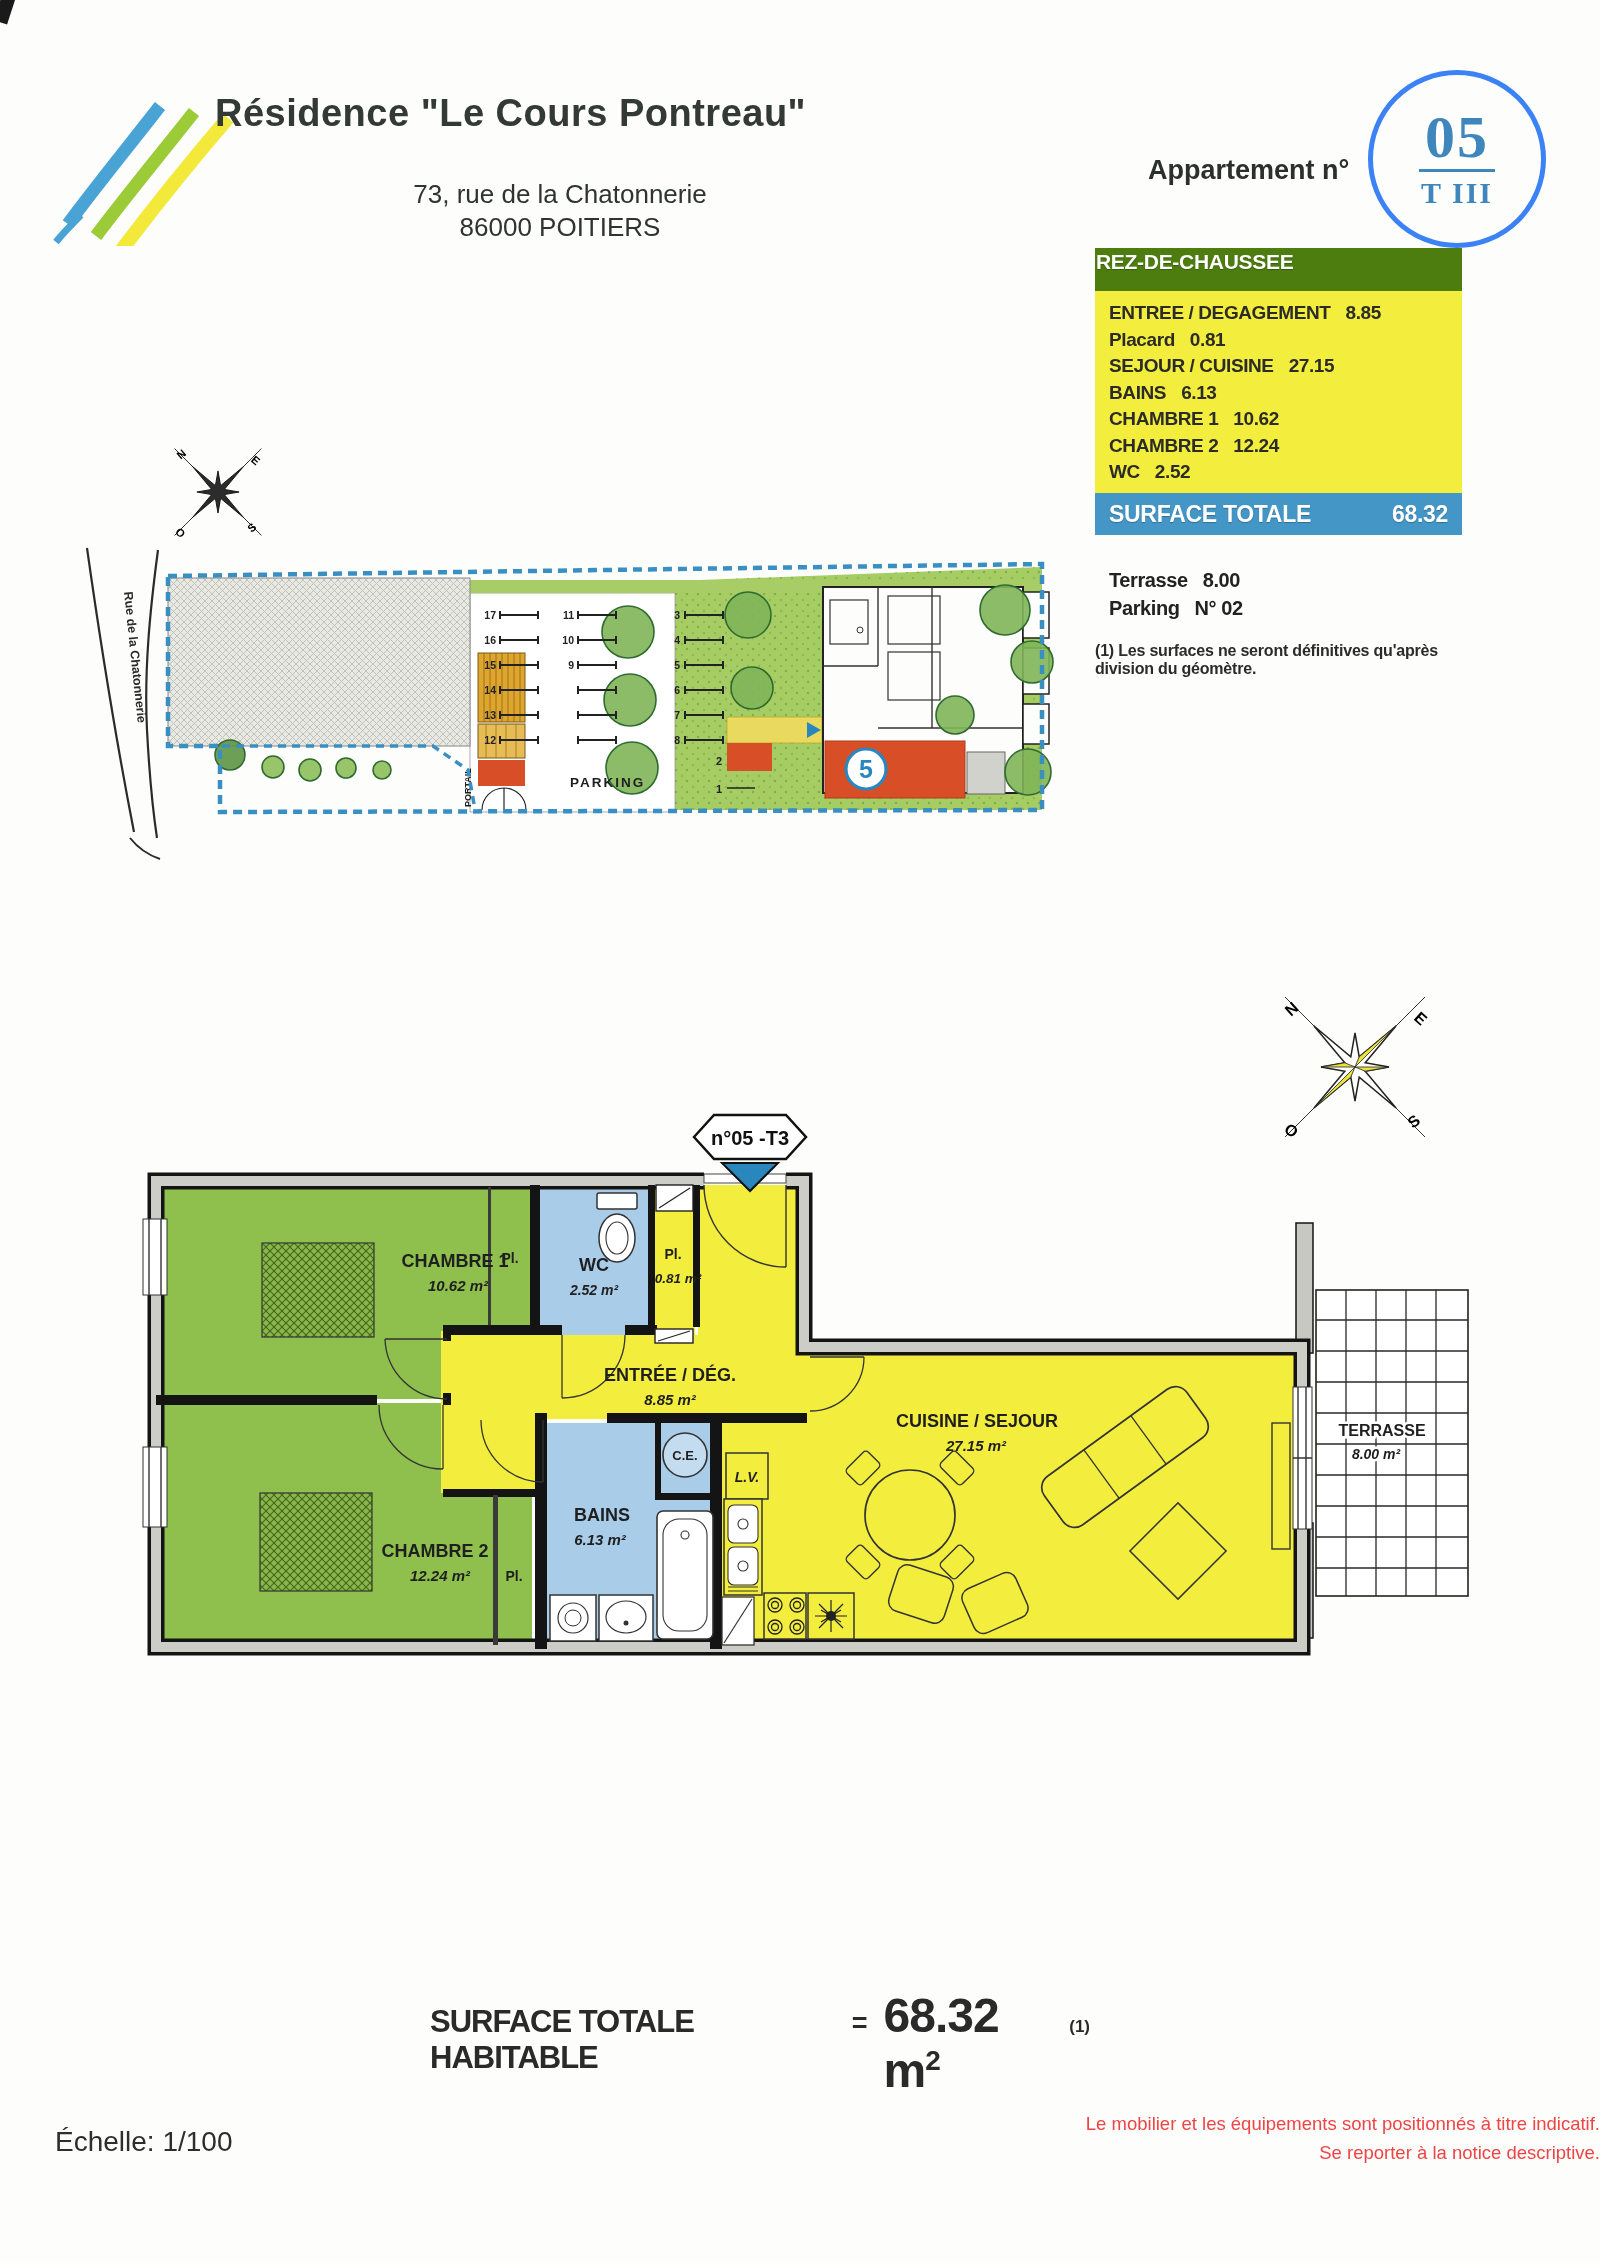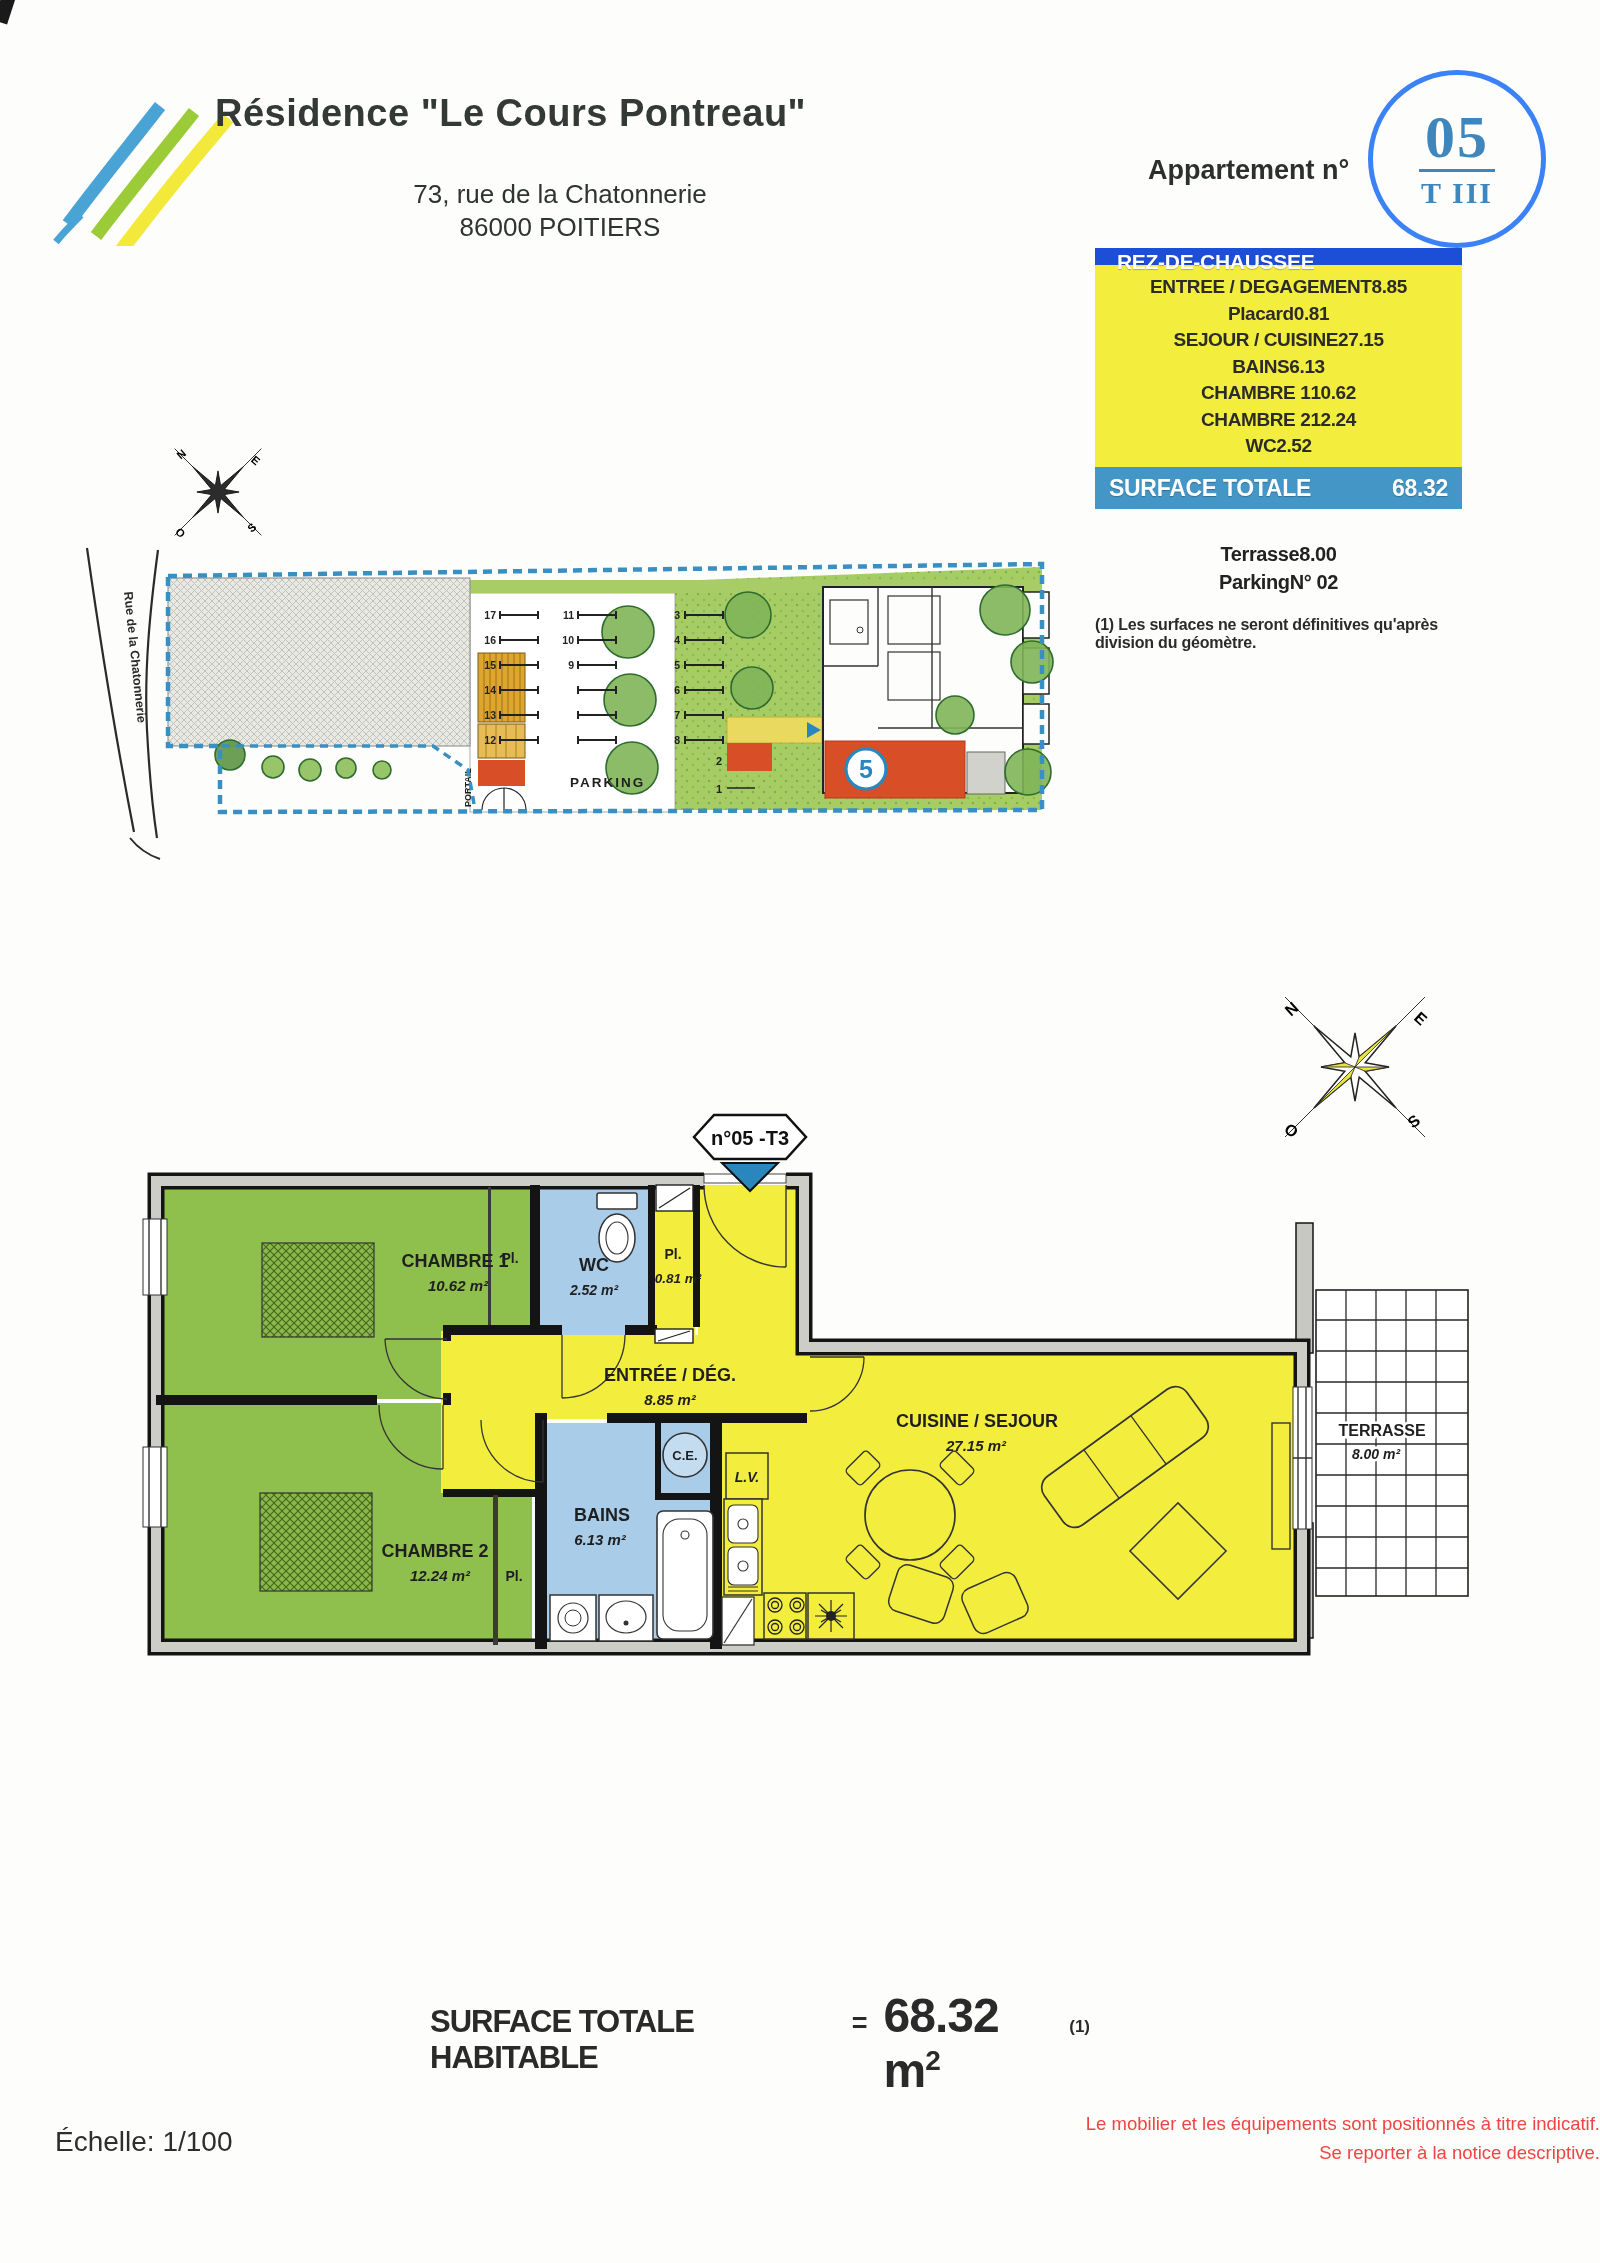--- a/index.html
+++ b/index.html
@@ -19,25 +19,25 @@
          border-radius:50%;background:#fdfdfb;display:flex;flex-direction:column;align-items:center;
          justify-content:center;box-sizing:border-box;}
   .badge-num{font-family:"Liberation Serif",serif;font-size:60px;font-weight:bold;color:#3e86bb;
              line-height:0.95;letter-spacing:2px;}
   .badge-line{width:76px;height:3px;background:#3e86bb;margin:3px 0 4px 0;}
   .badge-type{font-family:"Liberation Serif",serif;font-size:30px;font-weight:bold;color:#3e86bb;
               letter-spacing:2px;}
 
   
   .surface-table{position:absolute;left:1095px;top:248px;width:367px;}
-  .st-header{height:17px;line-height:27px;background:#1d4ed8;color:#fff;font-size:21px;
-             font-weight:bold;padding-left:22px;letter-spacing:-0.3px;
+  .st-header{height:43px;line-height:27px;background:#4d7c0f;color:#fff;font-size:21px;
+             font-weight:bold;padding-left:1px;letter-spacing:-0.3px;
              text-shadow:0 1px 1px rgba(0,0,0,.25);}
   .st-body{background:#f3ee3e;padding:9px 14px 6px 14px;box-sizing:border-box;height:202px;}
-  .st-row{height:26.5px;display:flex;justify-content:center;align-items:center;}
+  .st-row{height:26.5px;display:flex;justify-content:flex-start;align-items:center;gap:15px;}
   .st-label,.st-value{font-size:19px;font-weight:bold;color:#2b2b28;letter-spacing:-0.4px;}
   .st-total{height:42px;background:#4496c6;display:flex;justify-content:space-between;
             align-items:center;padding:0 14px;color:#fff;font-size:23px;font-weight:bold;
             letter-spacing:-0.3px;text-shadow:0 1px 1px rgba(0,0,0,.25);}
   .st-annex{margin-top:31px;padding:0 14px;}
   .st-annex .st-row{height:28px;}
   .st-annex .st-label,.st-annex .st-value{font-size:20px;color:#222;}
   .st-note{margin-top:20px;font-size:16px;font-weight:bold;color:#2b2b2b;letter-spacing:-0.2px;}
 
   

